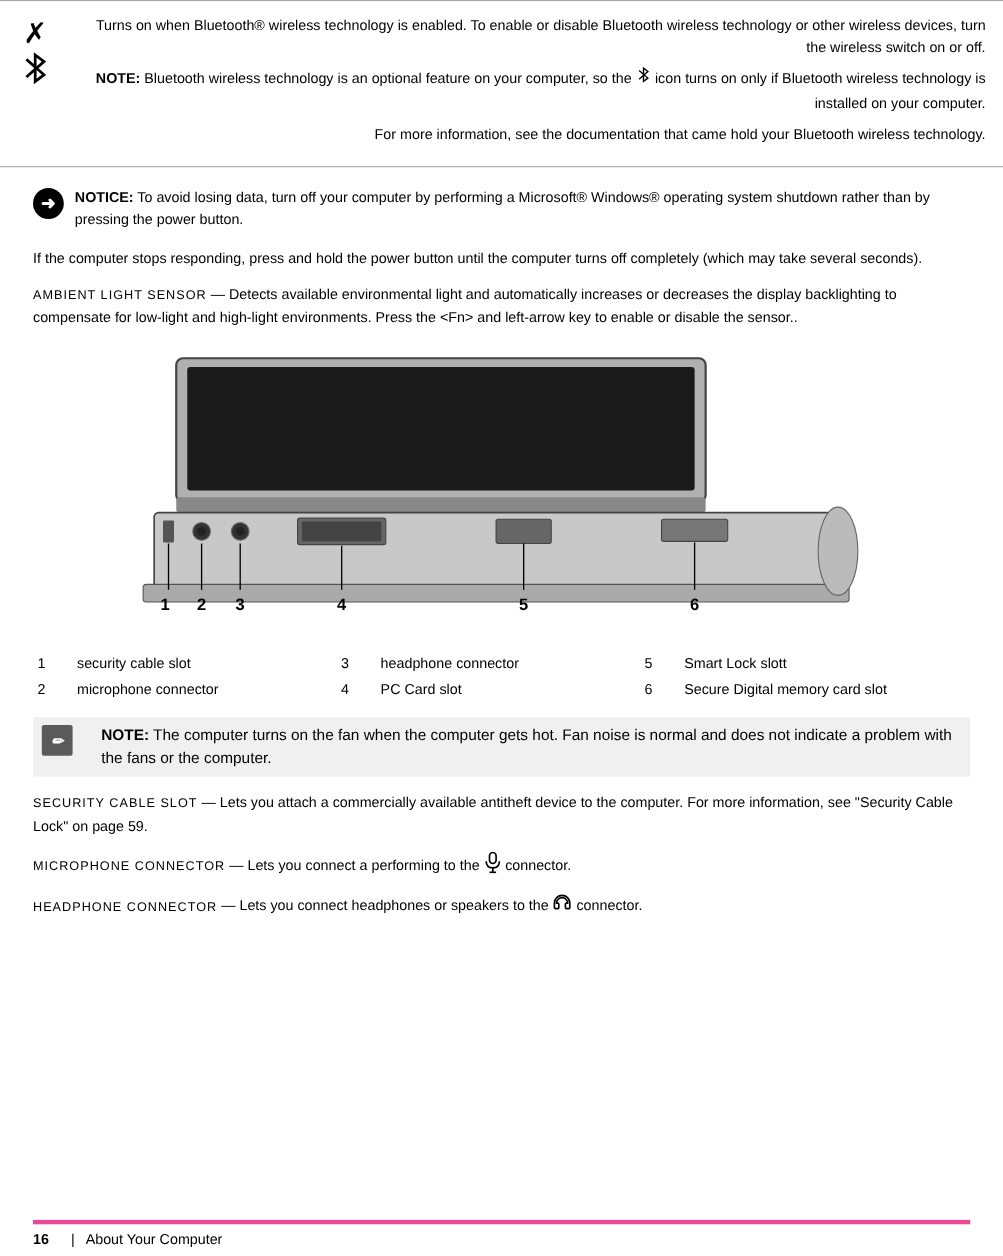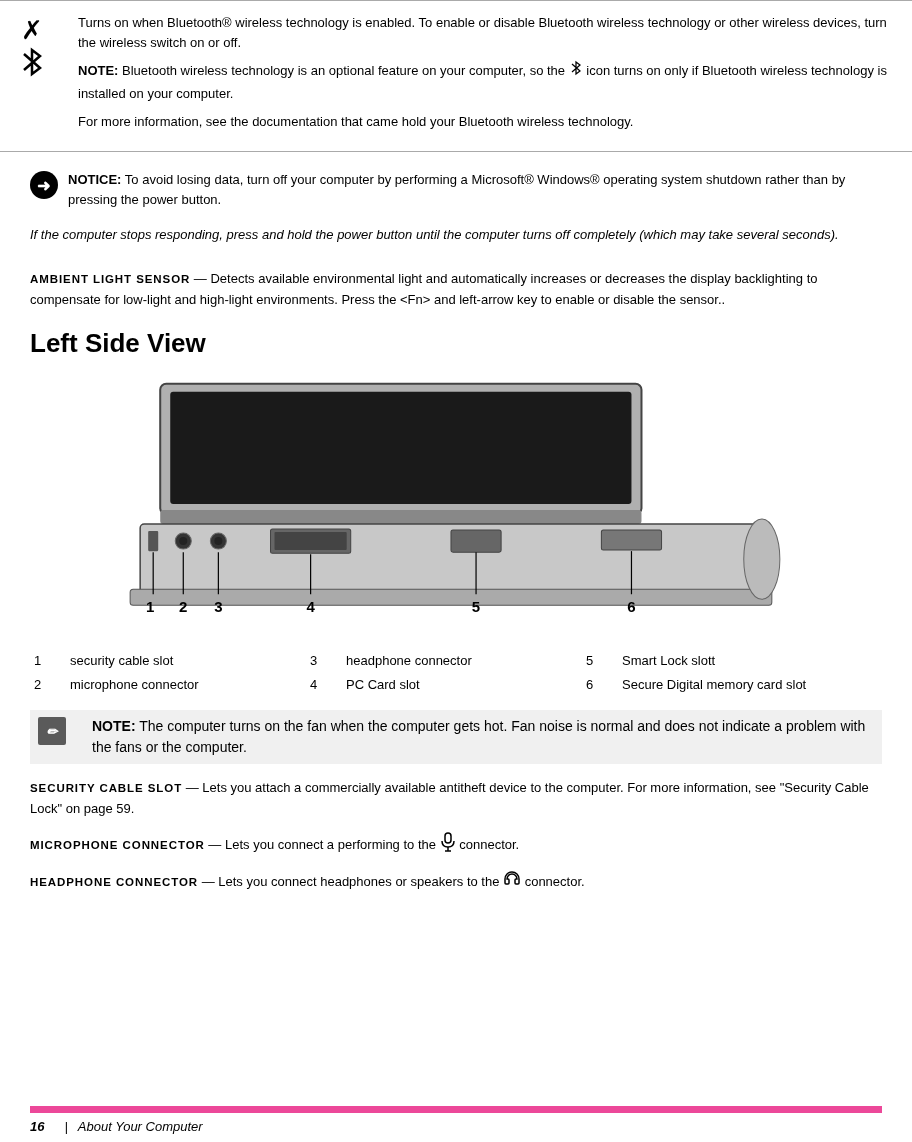--- a/index.html
+++ b/index.html
@@ -38,21 +38,21 @@
       padding-top: 12px !important;
     }
     .bt-icon {
       font-size: 26px;
       color: #000;
     }
     .bt-text {
       font-size: 13px;
       line-height: 1.5;
     }
-    .bt-text p { margin-bottom: 8px; }
+    .bt-text p { margin-bottom: 8px; text-align: right; }
     .bt-text .note-bold { font-weight: bold; }
     .inline-bt-icon {
       display: inline-block;
       font-size: 14px;
       vertical-align: middle;
     }
 
     
     .notice-box {
       display: flex;
@@ -76,34 +76,33 @@
       margin-top: 1px;
     }
     .notice-text {
       font-size: 13px;
       line-height: 1.5;
     }
     .notice-text .bold { font-weight: bold; }
 
     
     .body-text {
-      margin: 0 30px 23px 30px;
+      margin: 0 30px 12px 30px;
       font-size: 13px;
       line-height: 1.6;
-      font-style: italic;
     }
 
     
     .term-section {
       margin: 0 30px 12px 30px;
       font-size: 13px;
       line-height: 1.6;
     }
     .term-label {
-      font-weight: bold;
+      font-weight: normal;
       letter-spacing: 0.08em;
       font-size: 11.5px;
       text-transform: uppercase;
       margin-top: 16px;
     }
 
     
     .section-heading {
       font-size: 26px;
       font-weight: bold;
@@ -187,23 +186,22 @@
     .note-text .note-bold { font-weight: bold; }
 
     
     .page-footer {
       position: absolute;
       bottom: 8px;
       left: 30px;
       right: 30px;
       display: flex;
       align-items: center;
-      border-top: 7px solid #ec4899;
+      border-top: 4px solid #ec4899;
       padding-top: 6px;
-      font-style: italic;
     }
     .page-num {
       font-weight: bold;
       font-size: 13px;
       margin-right: 20px;
     }
     .footer-text {
       font-size: 13px;
     }
 
@@ -255,21 +253,20 @@
       <span class="bold">NOTICE:</span><span> To avoid losing data, turn off your computer by performing a Microsoft® Windows® operating system shutdown rather than by pressing the power button.</span>
     </div>
   </div>
 
   <div class="body-text">If the computer stops responding, press and hold the power button until the computer turns off completely (which may take several seconds).</div>
 
   <div class="term-section">
     <span class="term-label">AMBIENT LIGHT SENSOR</span><span> — </span><span> Detects available environmental light and automatically increases or decreases the display backlighting to compensate for low-light and high-light environments. Press the &lt;Fn&gt; and left-arrow key to enable or disable the sensor..</span>
   </div>
 
-  <div class="section-heading">Left Side View</div>
 
   <div class="laptop-image-area">
     <svg class="laptop-svg-container" viewBox="0 0 750 260" xmlns="http://www.w3.org/2000/svg">
 
       <rect x="80" y="10" width="480" height="130" rx="6" ry="6" fill="#b0b0b0" stroke="#444" stroke-width="2"></rect>
       <rect x="90" y="18" width="460" height="112" rx="3" ry="3" fill="#1a1a1a"></rect>
 
       <rect x="80" y="136" width="480" height="14" rx="3" ry="3" fill="#888"></rect>
 
       <rect x="60" y="150" width="620" height="70" rx="4" ry="4" fill="#c8c8c8" stroke="#444" stroke-width="1.5"></rect>

